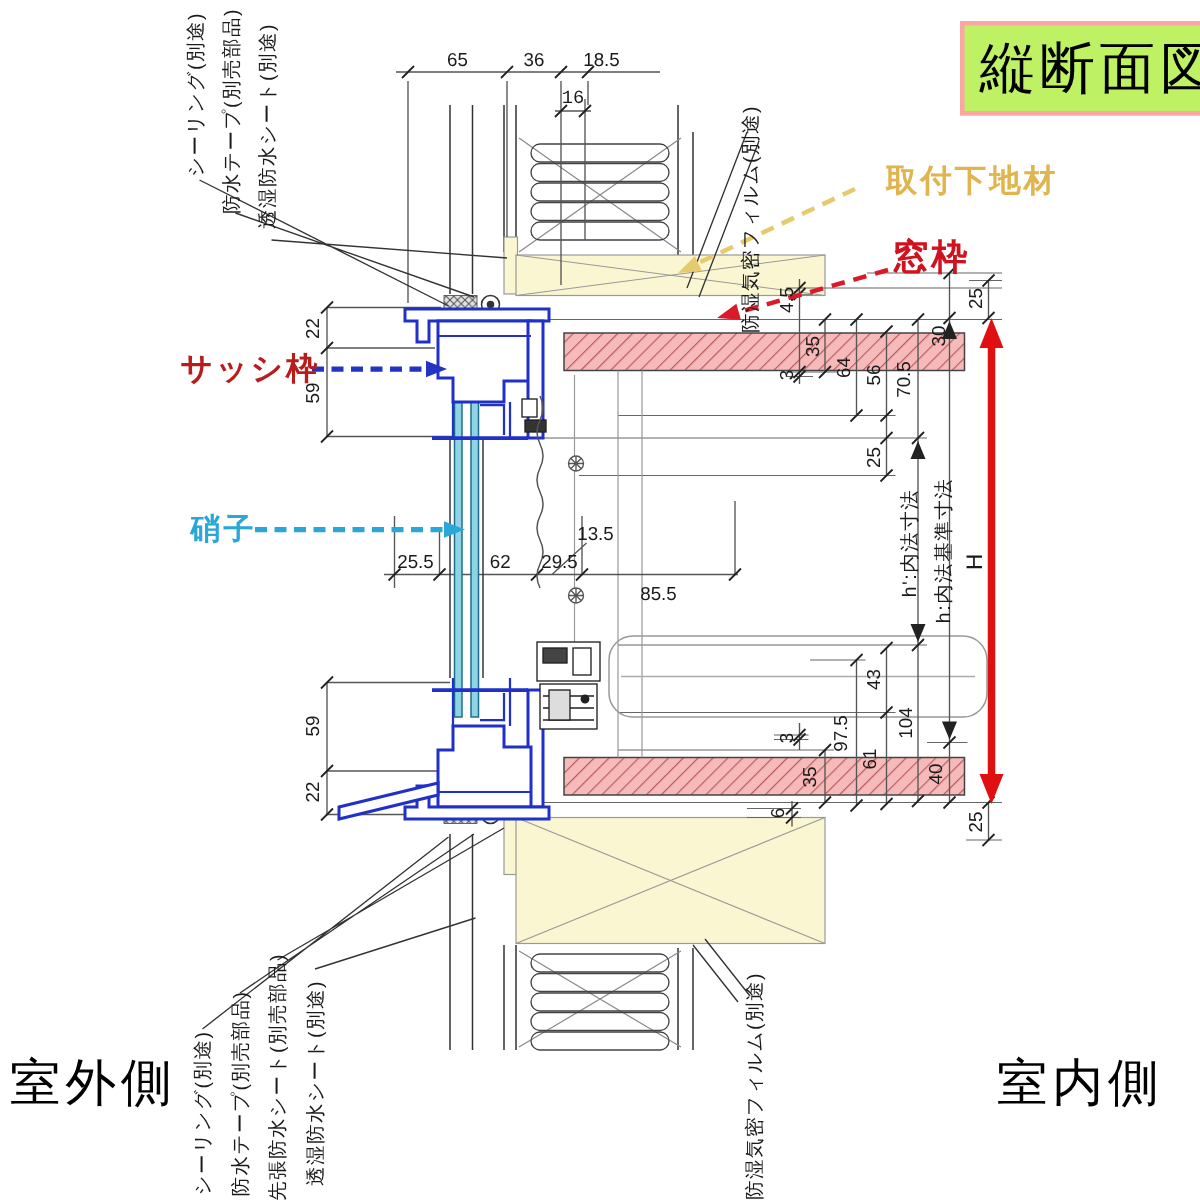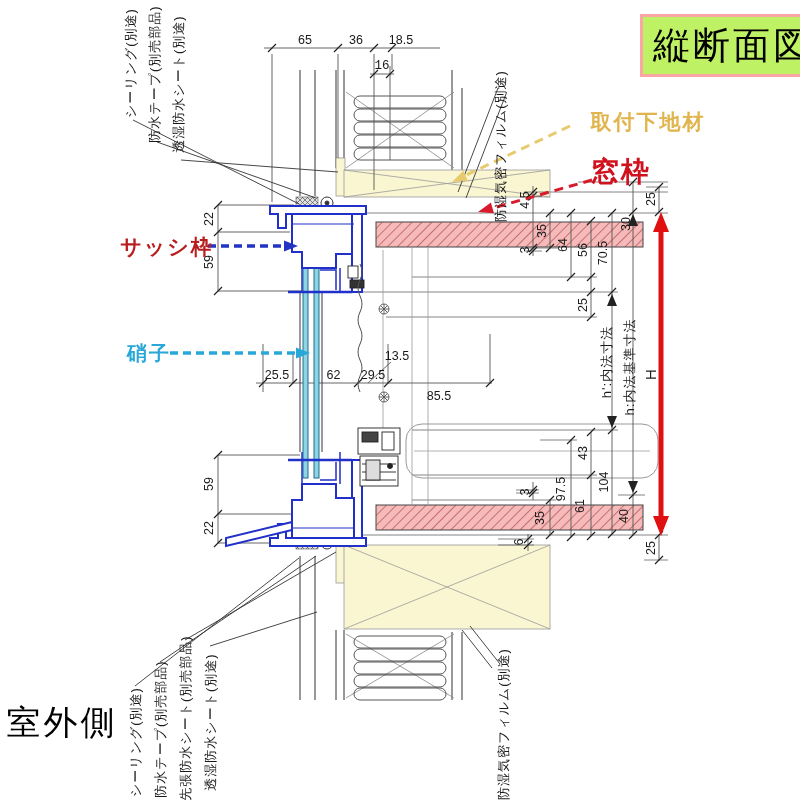--- a/index.html
+++ b/index.html
@@ -206,23 +206,24 @@
     <polygon points="661,212 653,232 669,232" fill="#E01010"></polygon>
     <polygon points="661,536 653,516 669,516" fill="#E01010"></polygon>
   </g>
 </svg>
 
 <div class="titlebox">
   <span>縦断面図</span>
 </div>
 
 <span class="lbl side" style="left:62px;top:722px;">室外側</span>
+<span class="lbl side" style="left:720px;top:722px;">室内側</span>
 
 <span class="lbl callout" style="left:648px;top:121px;font-size:21px;color:#E0B54E;">取付下地材</span>
-<span class="lbl callout" style="left:621px;top:172px;font-size:28px;color:#D0121F;">窓枠</span>
+<span class="lbl callout" style="left:621px;top:172px;font-size:24px;color:#D0121F;">窓枠</span>
 <span class="lbl callout" style="left:167px;top:246px;font-size:21px;color:#b91c1c;">サッシ枠</span>
 <span class="lbl callout" style="left:149px;top:353px;font-size:20px;color:#29A7D8;">硝子</span>
 
 <span class="lbl v jp" style="left:130px;top:63px;">シーリング(別途)</span>
 <span class="lbl v jp" style="left:154px;top:74px;">防水テープ(別売部品)</span>
 <span class="lbl v jp" style="left:178px;top:84px;">透湿防水シート(別途)</span>
 <span class="lbl v jp" style="left:500px;top:146px;">防湿気密フィルム(別途)</span>
 <span class="lbl v jp" style="left:135px;top:742px;">シーリング(別途)</span>
 <span class="lbl v jp" style="left:160px;top:729px;">防水テープ(別売部品)</span>
 <span class="lbl v jp" style="left:185px;top:718px;">先張防水シート(別売部品)</span>

